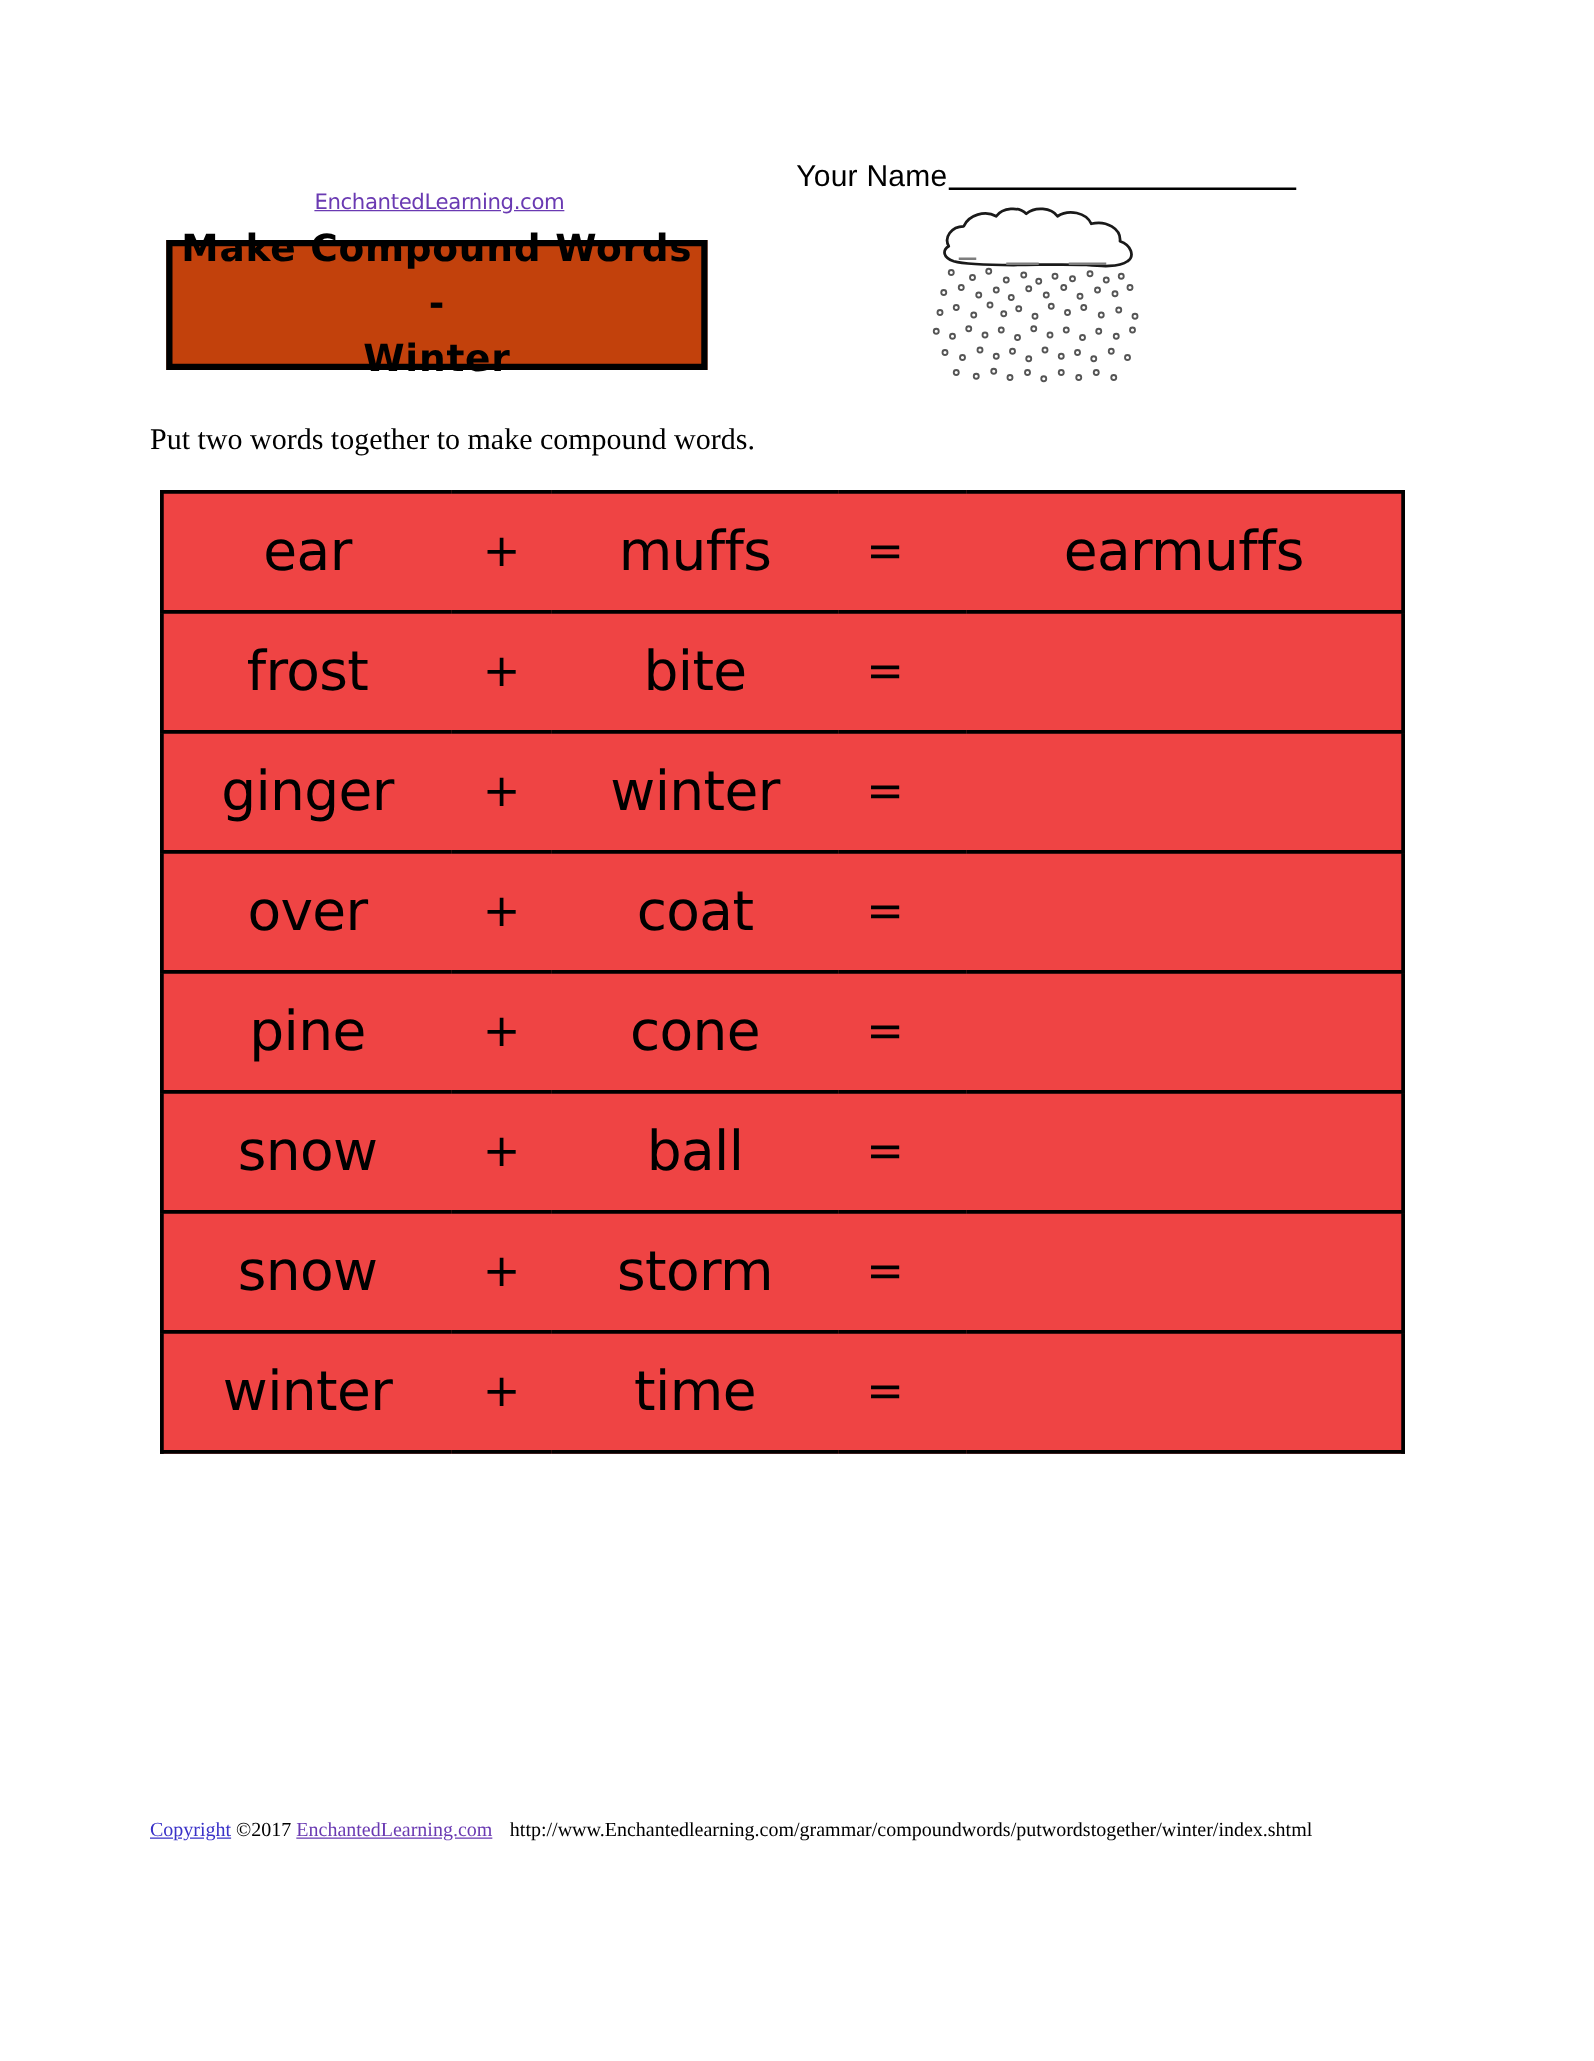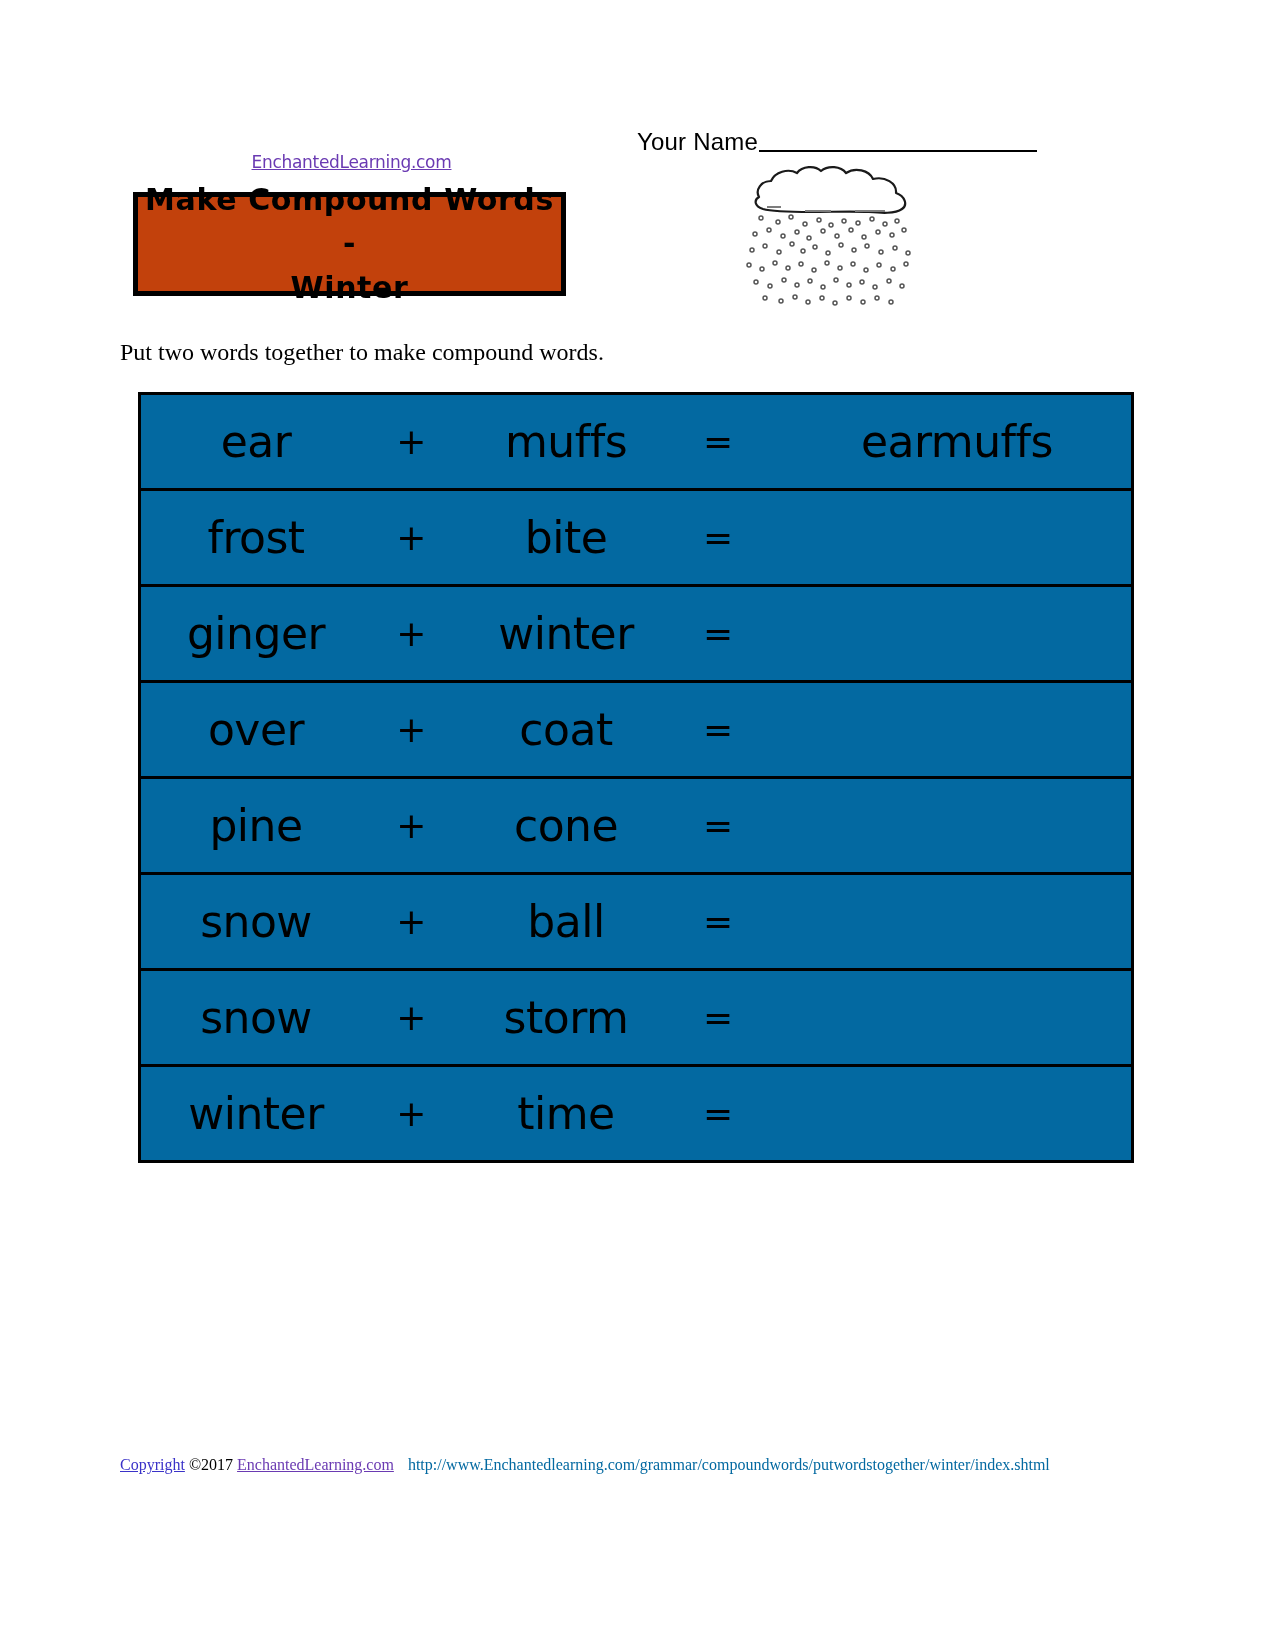--- a/index.html
+++ b/index.html
@@ -98,26 +98,26 @@
     top: 338px;
     font-family: "Liberation Serif", "DejaVu Serif", serif;
     font-size: 24px;
     line-height: 28px;
     color: #000;
   }
 
   
   #worksheet-table {
     position: absolute;
-    left: 138px;
+    left: 128px;
     top: 392px;
     width: 968px;
     border-collapse: collapse;
     table-layout: fixed;
-    background: #0369a1;
+    background: #ef4444;
   }
   #worksheet-table td {
     border: 3px solid #000;
     height: 93px;
     padding: 0;
     vertical-align: middle;
     text-align: center;
     font-family: "DejaVu Sans", "Liberation Sans", sans-serif;
     font-size: 44px;
     line-height: 52px;
@@ -147,21 +147,21 @@
   #footer .flink {
     color: #3a32c8;
     text-decoration: underline;
   }
   #footer .plink {
     color: #6a3ab2;
     text-decoration: underline;
   }
   #footer .copy-sym { color: #000; }
   #footer .url {
-    color: #0369a1;
+    color: #000000;
     margin-left: 14px;
   }
 </style>
 </head>
 <body>
 
 <div id="name-line">
   <span id="name-label">Your Name</span>
   <span id="name-blank"></span>
 </div>

